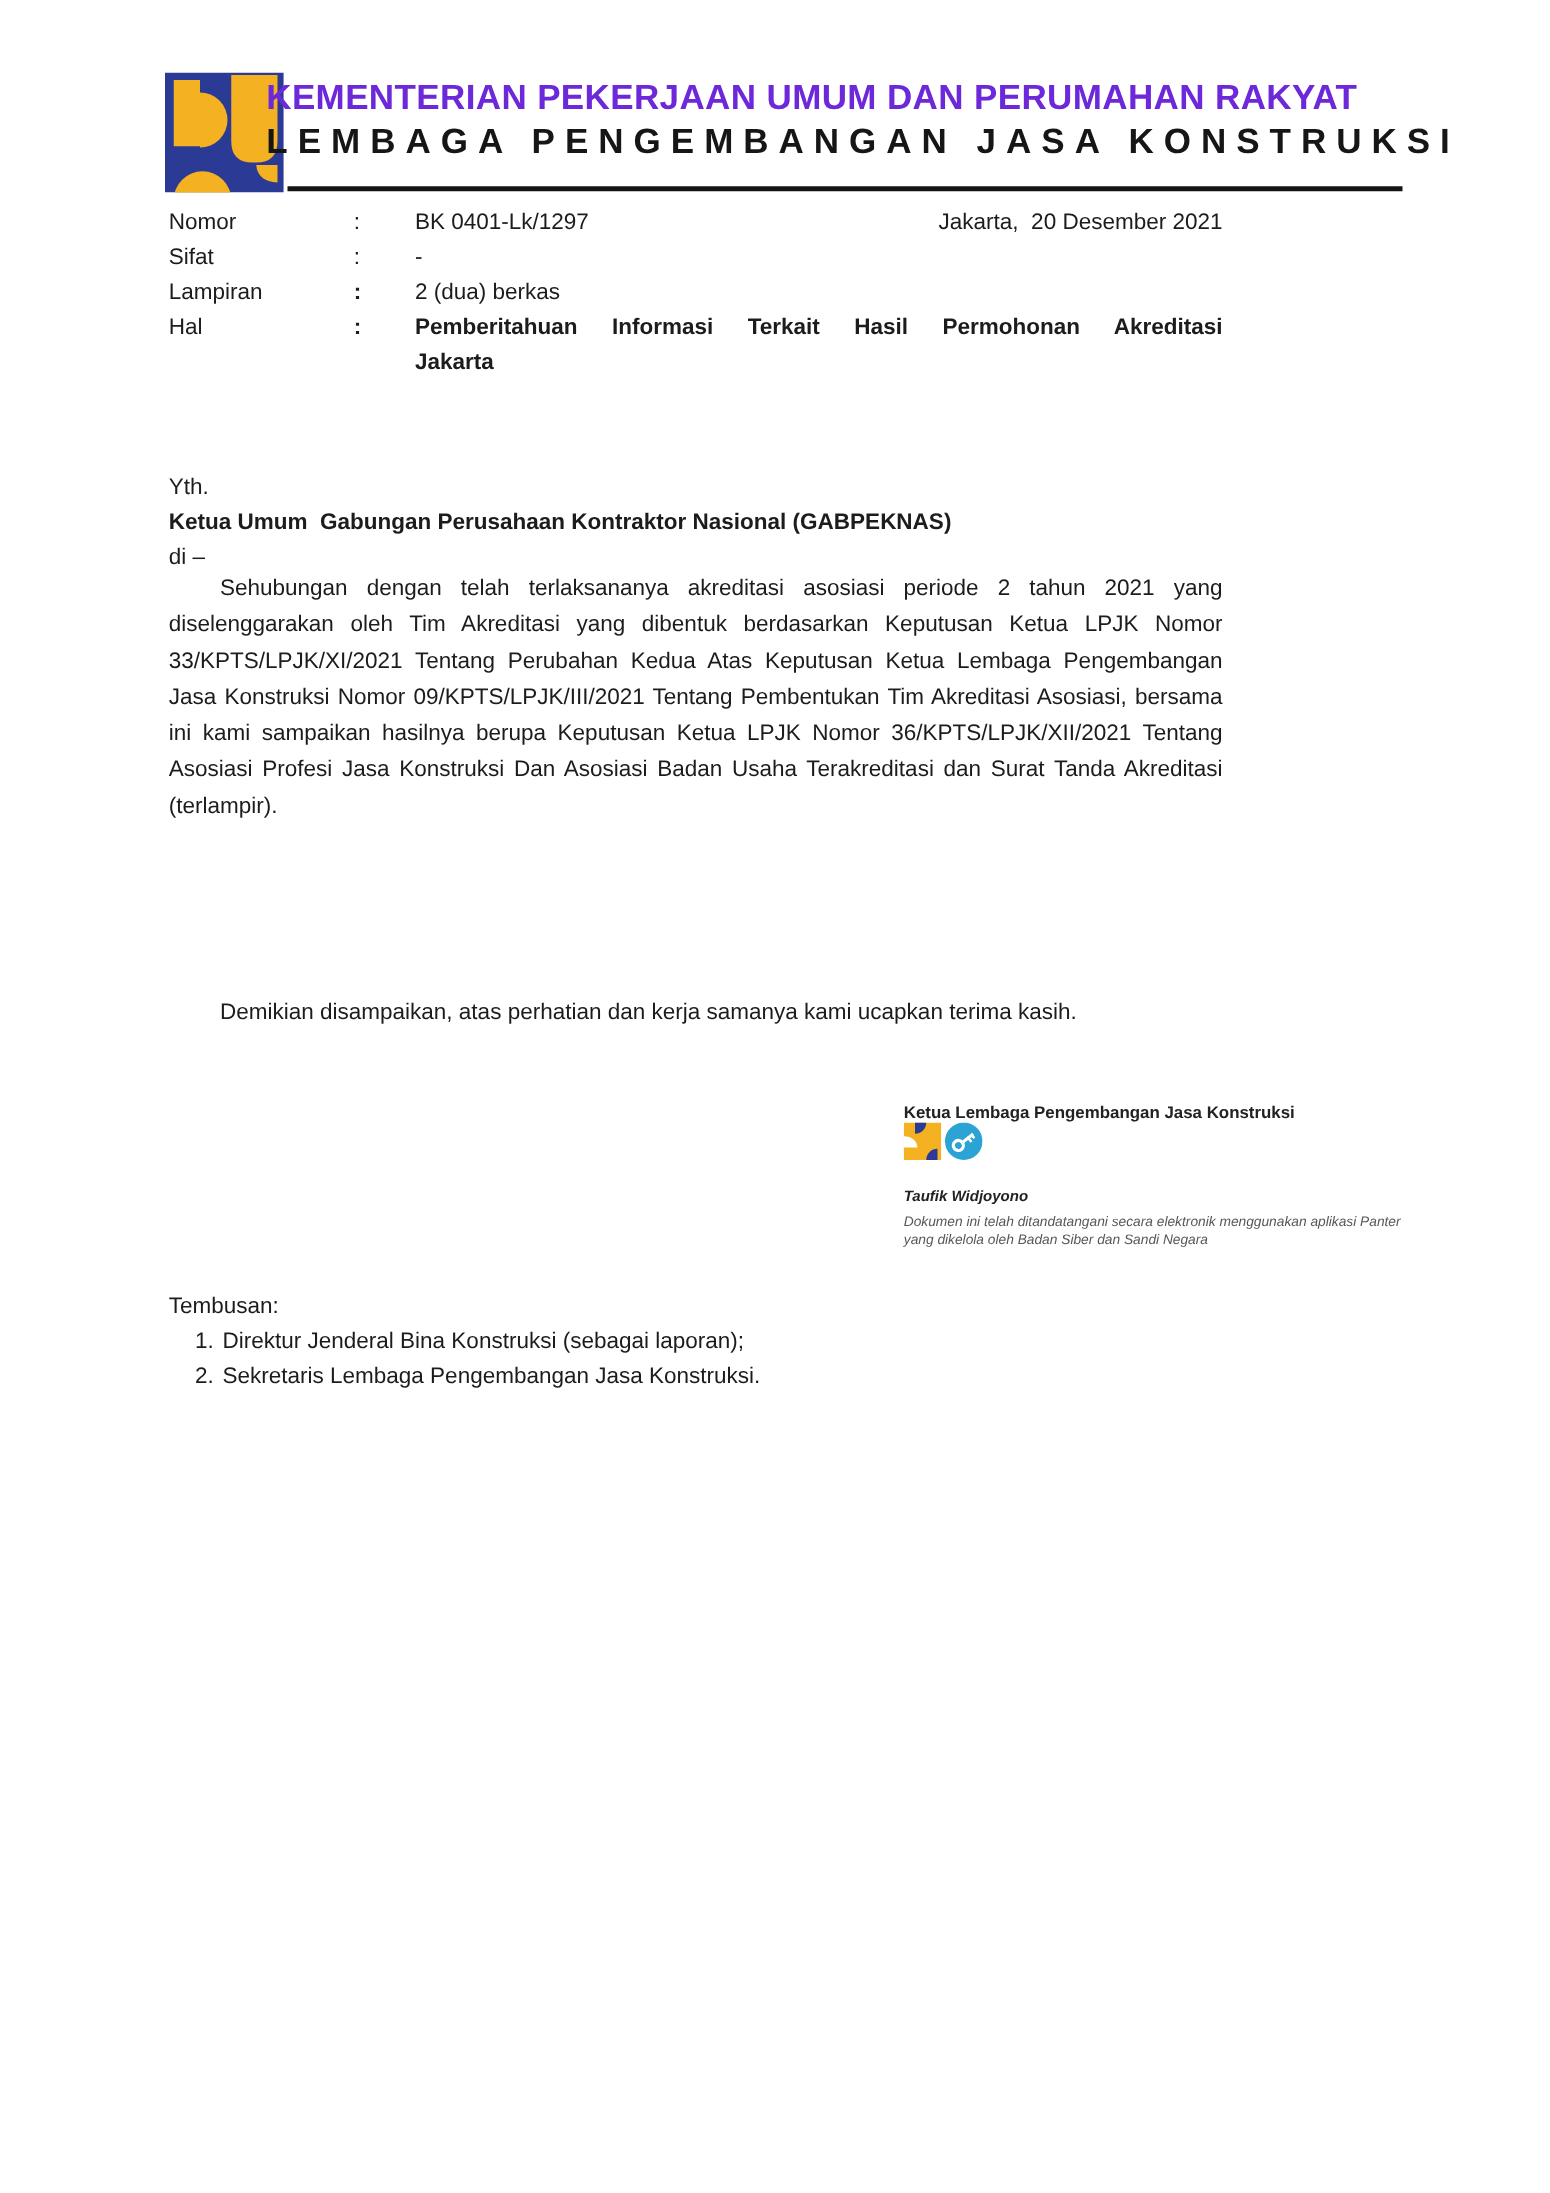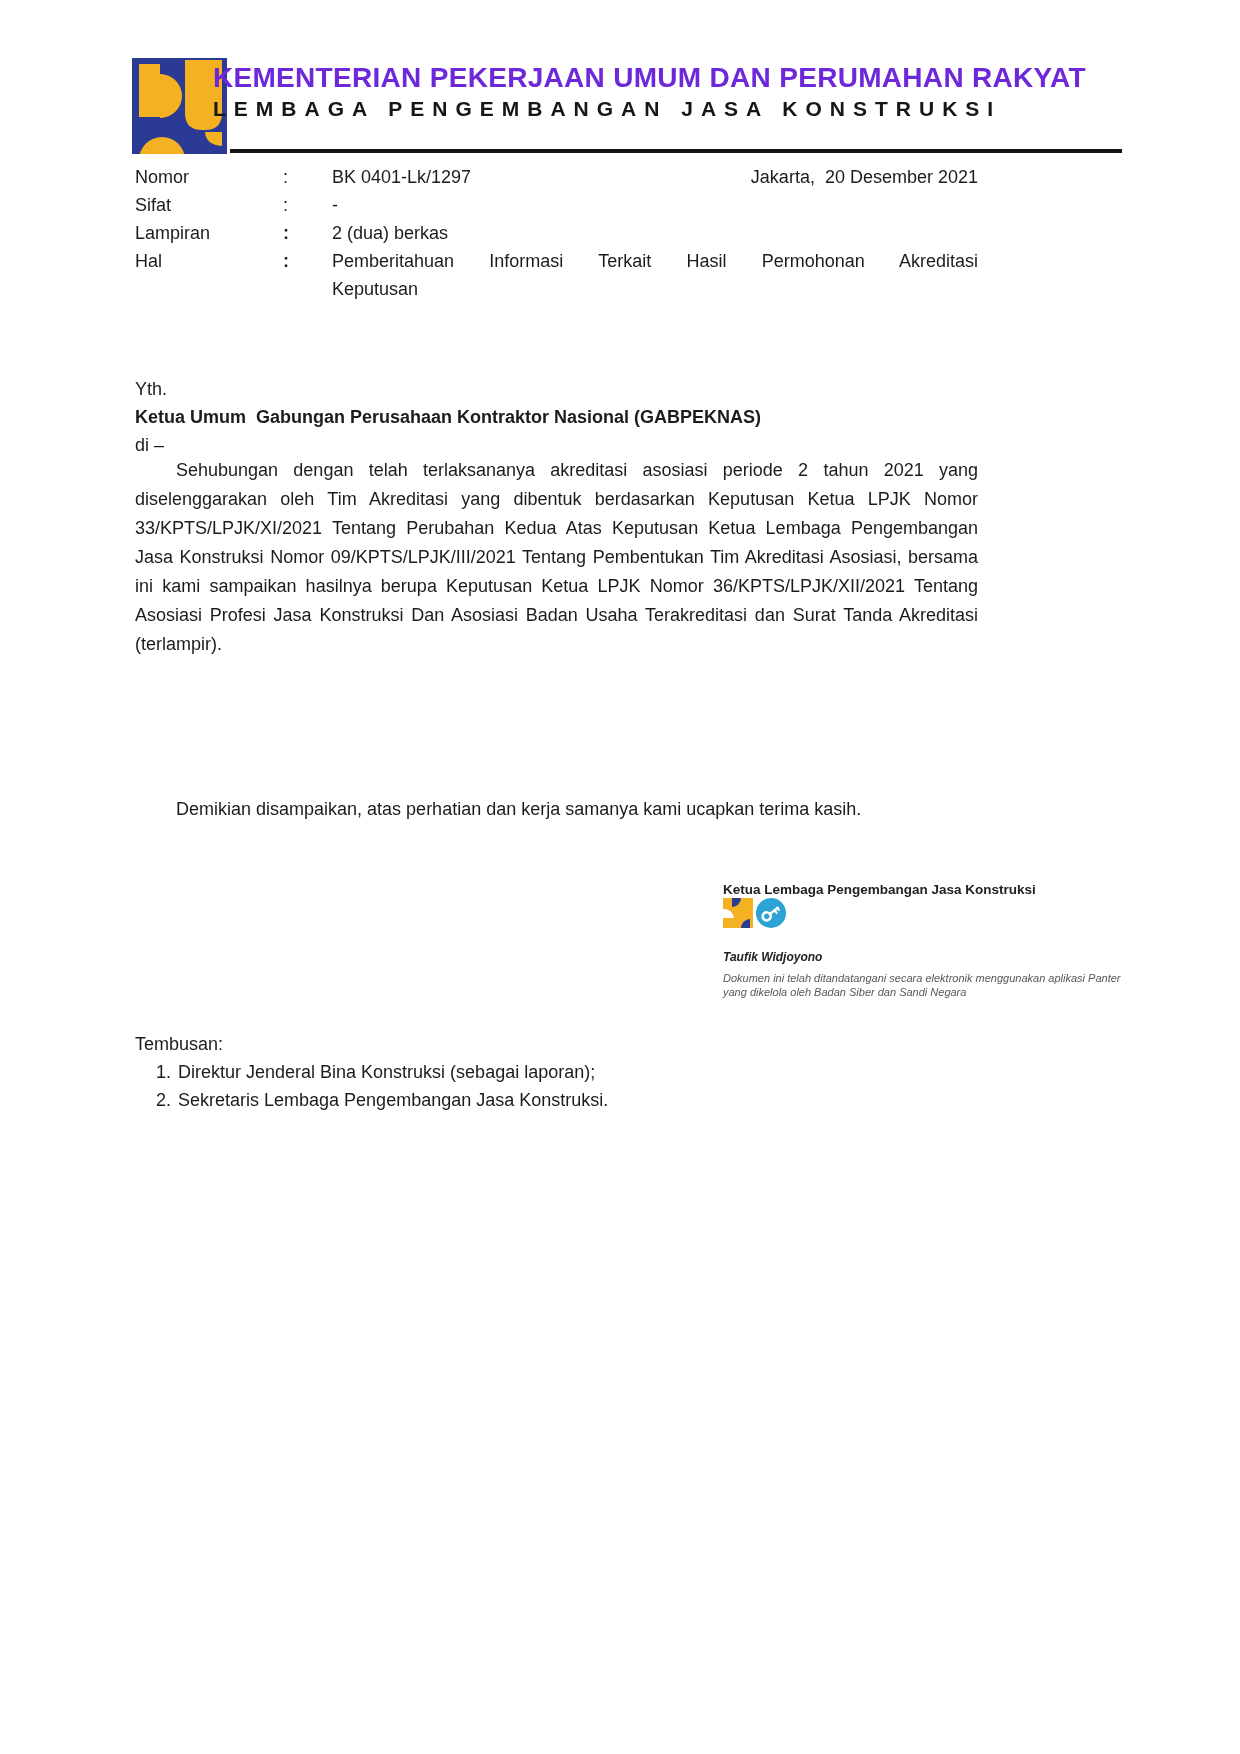--- a/index.html
+++ b/index.html
@@ -15,40 +15,40 @@
 
   
   .logo { position: absolute; left: 132px; top: 58px; width: 95px; height: 96px; }
   .lh-ministry {
     position: absolute; left: 213px; top: 62px; width: 790px;
     font-size: 28px; font-weight: 700; letter-spacing: 0.3px;
     color: #6d28d9; white-space: nowrap;
   }
   .lh-agency {
     position: absolute; left: 213px; top: 97px; width: 790px;
-    font-size: 21px; font-weight: 700; letter-spacing: 8px;
+    font-size: 28px; font-weight: 700; letter-spacing: 8px;
     color: #161616; white-space: nowrap;
   }
   .lh-address {
     position: absolute; left: 213px; top: 126px; width: 800px;
     font-size: 14.6px; font-weight: 400; color: #2a2a2a; white-space: nowrap;
   }
   .lh-rule {
     position: absolute; left: 230px; top: 149px; width: 892px; height: 4px;
     background: #151515;
   }
 
   
   .meta { position: absolute; left: 135px; top: 163px; width: 843px; font-size: 18px; }
   .meta-row { display: flex; line-height: 28px; position: relative; gap: 20px; }
   .meta-label { width: 128px; flex: 0 0 128px; }
   .meta-colon { width: 29px; flex: 0 0 29px; }
   .meta-colon.bold { font-weight: 700; }
   .meta-value { flex: 1 1 auto; }
-  .meta-value.bold { font-weight: 400; }
+  .meta-value.bold { font-weight: 700; }
   .hal-line1 { display: block; text-align: justify; text-align-last: justify; }
   .hal-line2 { display: block; }
   .place-date { position: absolute; right: 0; top: 0; line-height: 28px; white-space: pre-wrap; }
 
   
   .recipient { position: absolute; left: 135px; top: 327px; width: 843px; font-size: 18px; line-height: 28px; margin-top: 48px; }
   .recipient-name { font-weight: 700; white-space: pre-wrap; }
   .recipient-place { padding-left: 41px; }
 
   
@@ -111,21 +111,21 @@
     <div class="meta-row">
       <span class="meta-label">Lampiran</span>
       <span class="meta-colon bold">:</span>
       <span class="meta-value">2 (dua) berkas</span>
     </div>
     <div class="meta-row">
       <span class="meta-label">Hal</span>
       <span class="meta-colon bold">:</span>
       <span class="meta-value bold">
         <span class="hal-line1">Pemberitahuan Informasi Terkait Hasil Permohonan Akreditasi</span>
-        <span class="hal-line2">Keputusan</span>
+        <span class="hal-line2">Jakarta</span>
       </span>
     </div>
   </div>
 
   <div class="recipient">
     <div>Yth.</div>
     <div class="recipient-name">Ketua Umum  Gabungan Perusahaan Kontraktor Nasional (GABPEKNAS)</div>
     <div>di –</div>
   </div>
 

